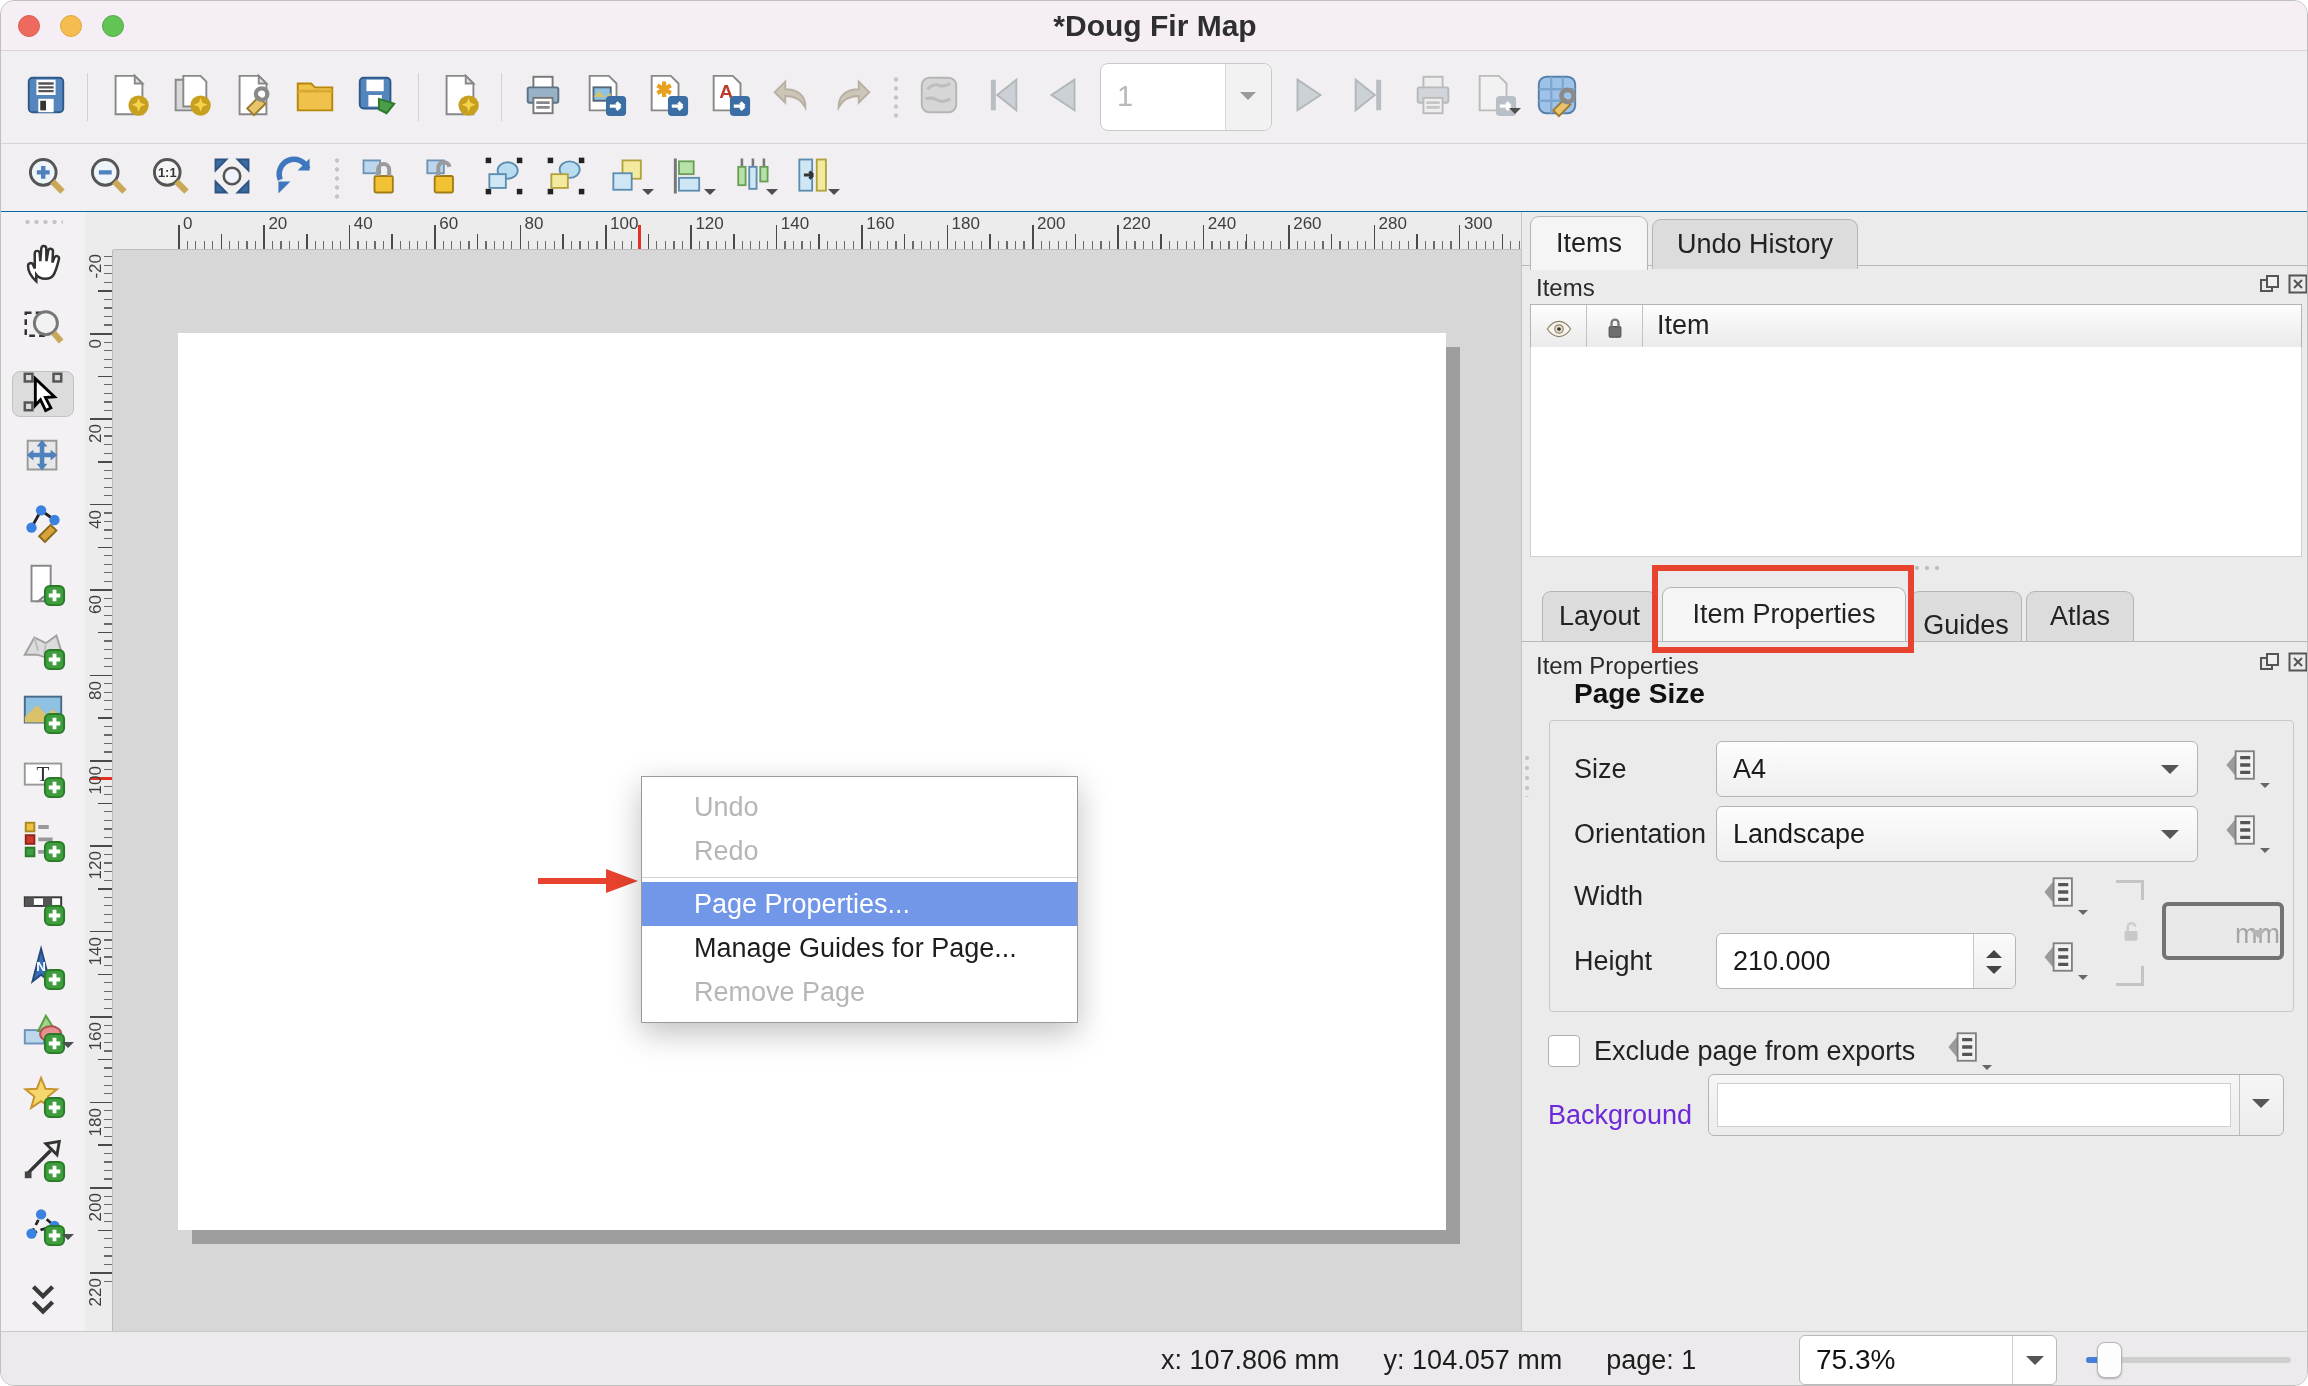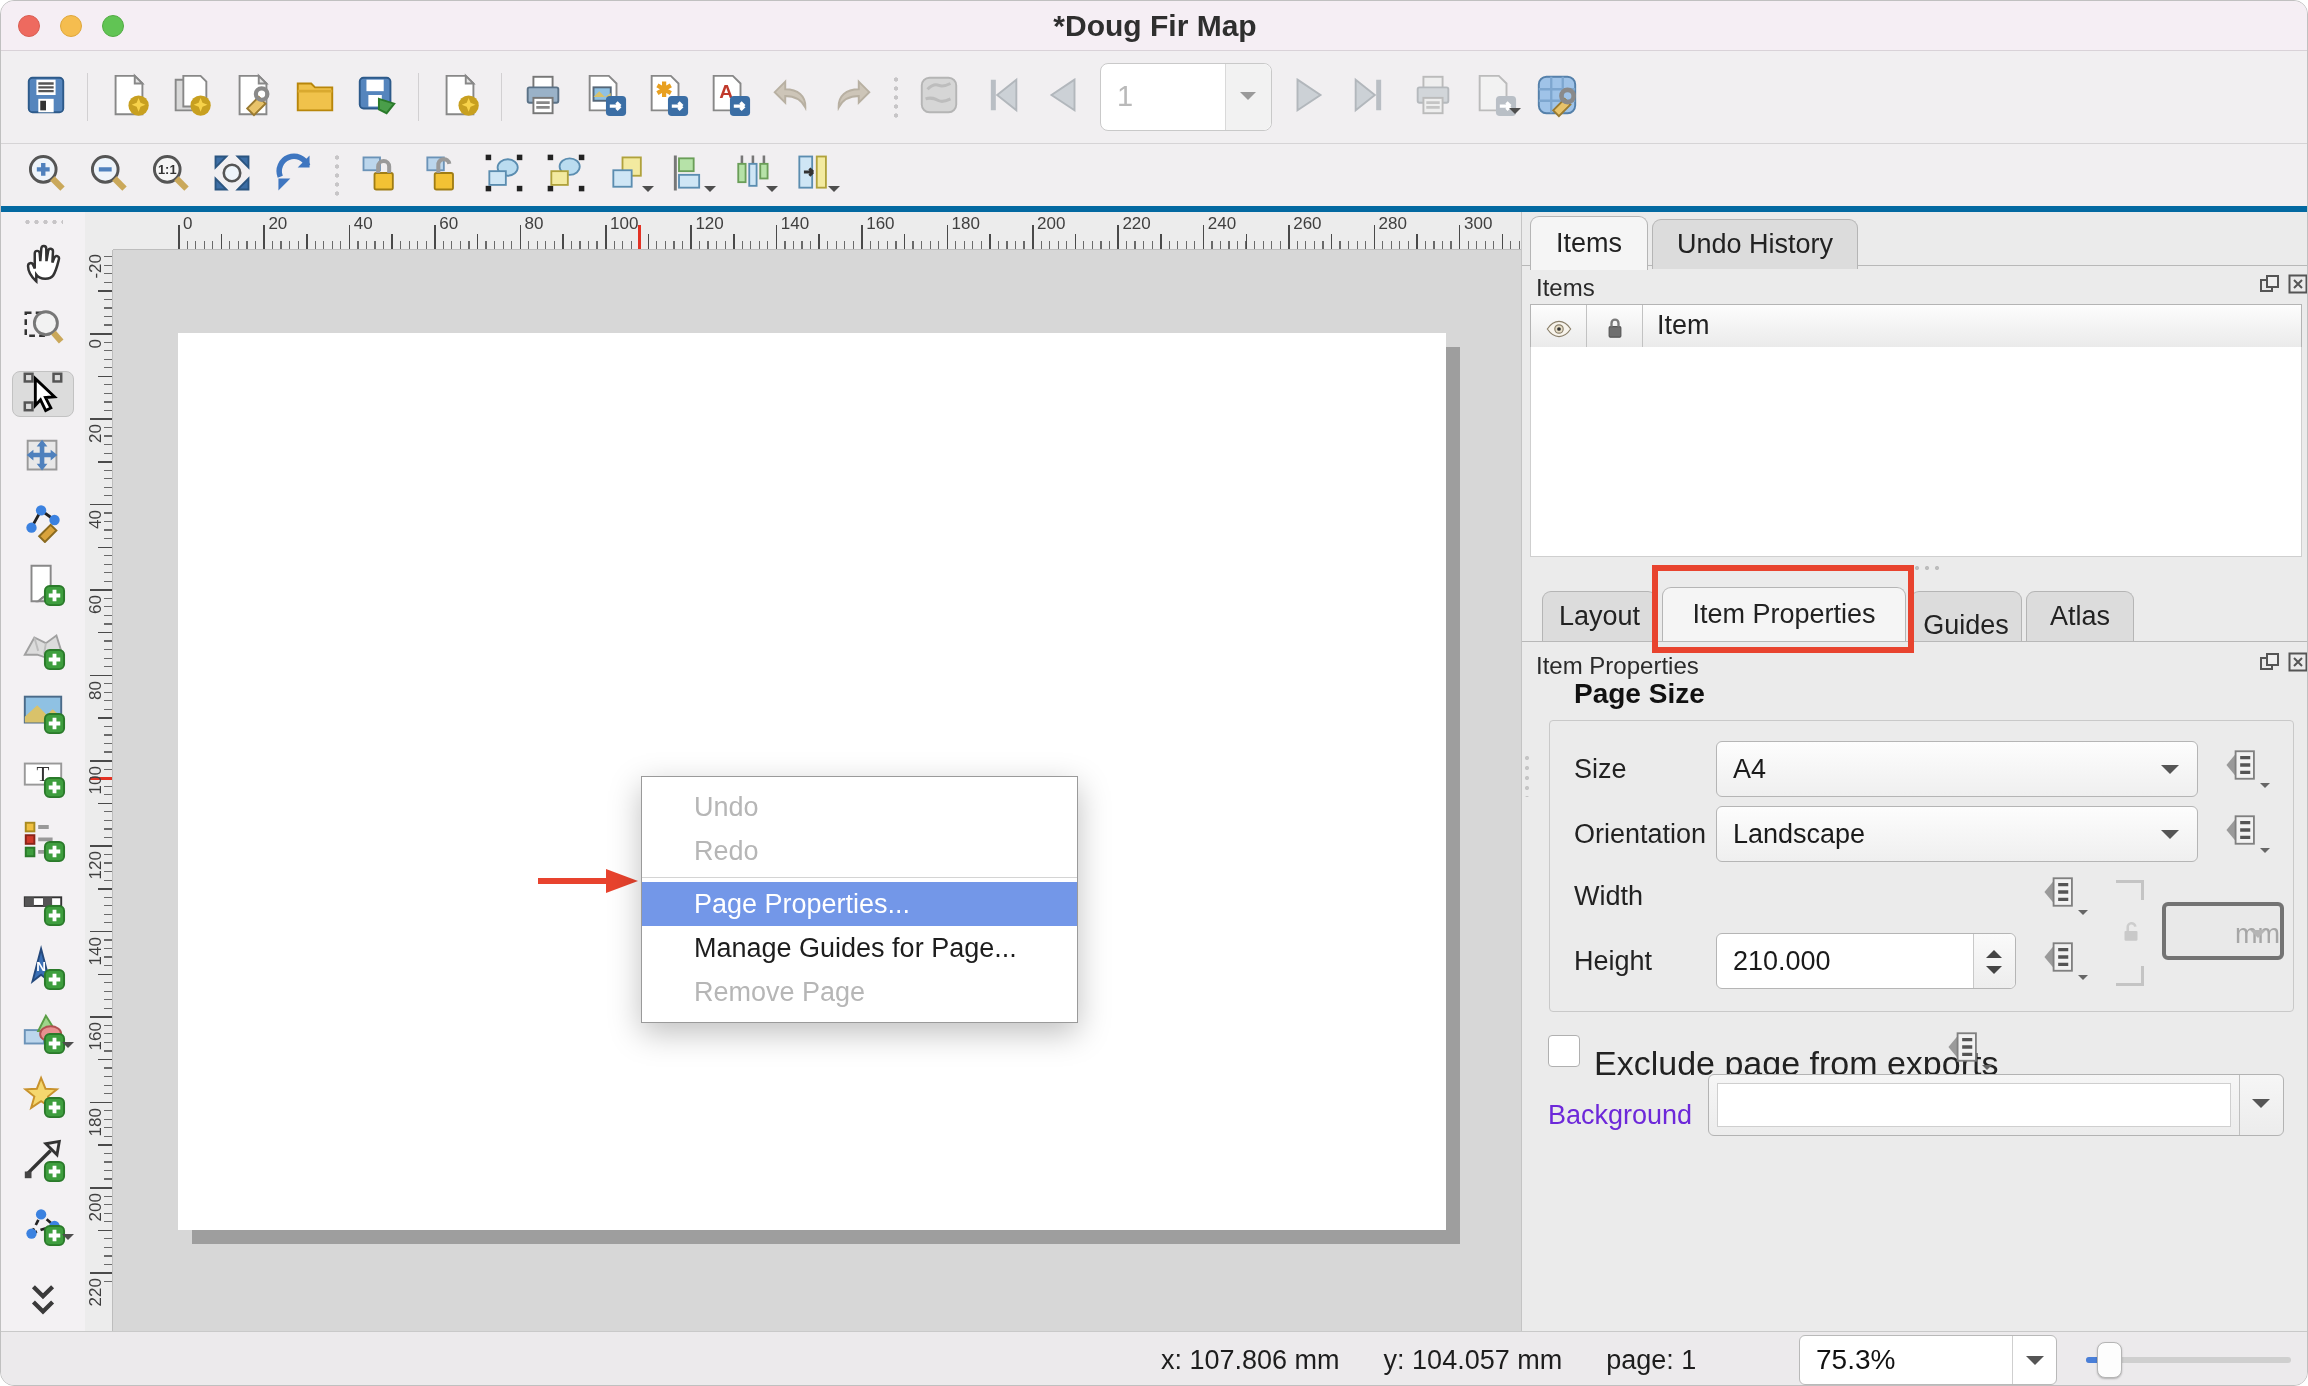--- a/index.html
+++ b/index.html
@@ -10,21 +10,21 @@
   
   #titlebar { position:absolute; left:0; top:0; width:2308px; height:50px; background:#f5eef4; border-bottom:1px solid #d9d2d8; }
   .tl { position:absolute; top:14px; width:22px; height:22px; border-radius:50%; }
   #tl-red { left:17px; background:#ee6a5f; border:1px solid #d95d52;}
   #tl-yellow { left:59px; background:#f5bd4f; border:1px solid #dfa73b;}
   #tl-green { left:101px; background:#61c454; border:1px solid #52ab44;}
   #win-title { position:absolute; left:0; right:0; top:0; height:50px; text-align:center; line-height:50px; font-size:30px; font-weight:bold; color:#2f2f2f; }
 
   
   #toolbar1 { position:absolute; left:0; top:50px; width:2308px; height:93px; background:#f1eff1; border-bottom:1px solid #d6d4d6; display:flex; align-items:center; padding-left:14px; }
-  #toolbar2 { position:absolute; left:0; top:143px; width:2308px; height:68px; background:#f1eff1; border-bottom:6px solid #0369a1; display:flex; align-items:center; padding-left:14px; }
+  #toolbar2 { position:absolute; left:0; top:143px; width:2308px; height:68px; background:#f1eff1; border-bottom:1px solid #0369a1; display:flex; align-items:center; padding-left:14px; }
   .tbtn { position:relative; width:52px; height:52px; display:flex; align-items:center; justify-content:center; flex:0 0 auto; margin:0 5px; border-radius:6px; }
   .tbtn svg { width:46px; height:46px; }
   #toolbar2 .tbtn svg { width:44px; height:44px; }
   .tsep { width:1px; height:48px; background:#d2d0d2; margin:0 10px; flex:0 0 auto; }
   .thandle { width:8px; height:44px; margin:0 8px; flex:0 0 auto;
     background-image:radial-gradient(circle,#c7c5c7 2px,transparent 2.2px); background-size:8px 9px; }
   .caret { position:absolute; right:0px; bottom:3px; width:0; height:0; border:6px solid transparent; border-top-color:#4e4e4e; }
   .tcombo { position:relative; width:172px; height:68px; background:#fff; border:1px solid #c9c9c9; border-radius:8px; margin:0 6px; flex:0 0 auto; display:flex; }
   .tcombo .val { flex:1; font-size:29px; color:#b9b9b9; line-height:64px; padding-left:16px; }
   .tcombo .arr { width:46px; border-left:1px solid #d9d9d9; background:#f2f2f2; border-radius:0 8px 8px 0; position:relative; }
@@ -104,21 +104,21 @@
   .ovr { position:absolute; width:52px; height:52px; }
   .ovr svg { width:44px; height:44px; }
   .ovr::after { content:""; position:absolute; right:2px; bottom:2px; border:5px solid transparent; border-top-color:#666; }
   #mm-combo { position:absolute; left:640px; top:690px; width:122px; height:58px; background:#e9e9e9; border:4px solid #737373; border-radius:6px; font-size:27px; color:#a6a6a6; line-height:56px; padding-left:18px;text-align:right; }
   #mm-combo::after { content:""; position:absolute; right:14px; top:24px; border:8px solid transparent; border-top-color:#b5b5b5; }
   #link-bracket { position:absolute; left:594px; top:668px; width:30px; height:106px; }
   #link-bracket .b1 { position:absolute; left:0; top:0; width:28px; height:20px; border-top:3px solid #c4c4c4; border-right:3px solid #c4c4c4; }
   #link-bracket .b2 { position:absolute; left:0; bottom:0; width:28px; height:20px; border-bottom:3px solid #c4c4c4; border-right:3px solid #c4c4c4; }
   #link-bracket svg { position:absolute; left:2px; top:34px; width:26px; height:36px; }
   #exclude-box { position:absolute; left:26px; top:823px; width:32px; height:32px; background:#fff; border:1px solid #b0b0b0; border-radius:4px; }
-  #exclude-label { position:absolute; left:72px; top:824px; font-size:34px; color:#222;margin-top:8px; }
+  #exclude-label { position:absolute; left:72px; top:824px; font-size:27px; color:#222; }
   #bg-label { position:absolute; left:26px; top:888px; font-size:27px; color:#6d28d9; }
   #bg-button { position:absolute; left:186px; top:862px; width:576px; height:62px; background:linear-gradient(#f6f6f6,#ececec); border:1px solid #b3b3b3; border-radius:6px; }
   #bg-swatch { position:absolute; left:8px; top:8px; width:514px; height:44px; background:#fff; border:1px solid #cfcfcf; }
   #bg-arrow { position:absolute; right:0; top:0; width:44px; height:60px; border-left:1px solid #c0c0c0; }
   #bg-arrow::after { content:""; position:absolute; left:12px; top:24px; border:9px solid transparent; border-top-color:#555; }
 
   
   #statusbar { position:absolute; left:0; top:1330px; width:2308px; height:56px; background:#eceaec; border-top:1px solid #c9c9c9; }
   #coords { position:absolute; left:1160px; top:0; height:56px; display:flex; align-items:center; gap:44px; font-size:27px; color:#1d1d1d; }
   #zoom-combo { position:absolute; left:1798px; top:3px; width:258px; height:50px; background:#fff; border:1px solid #b9b9b9; border-radius:6px; font-size:28px; color:#111; line-height:48px; padding-left:16px; }

